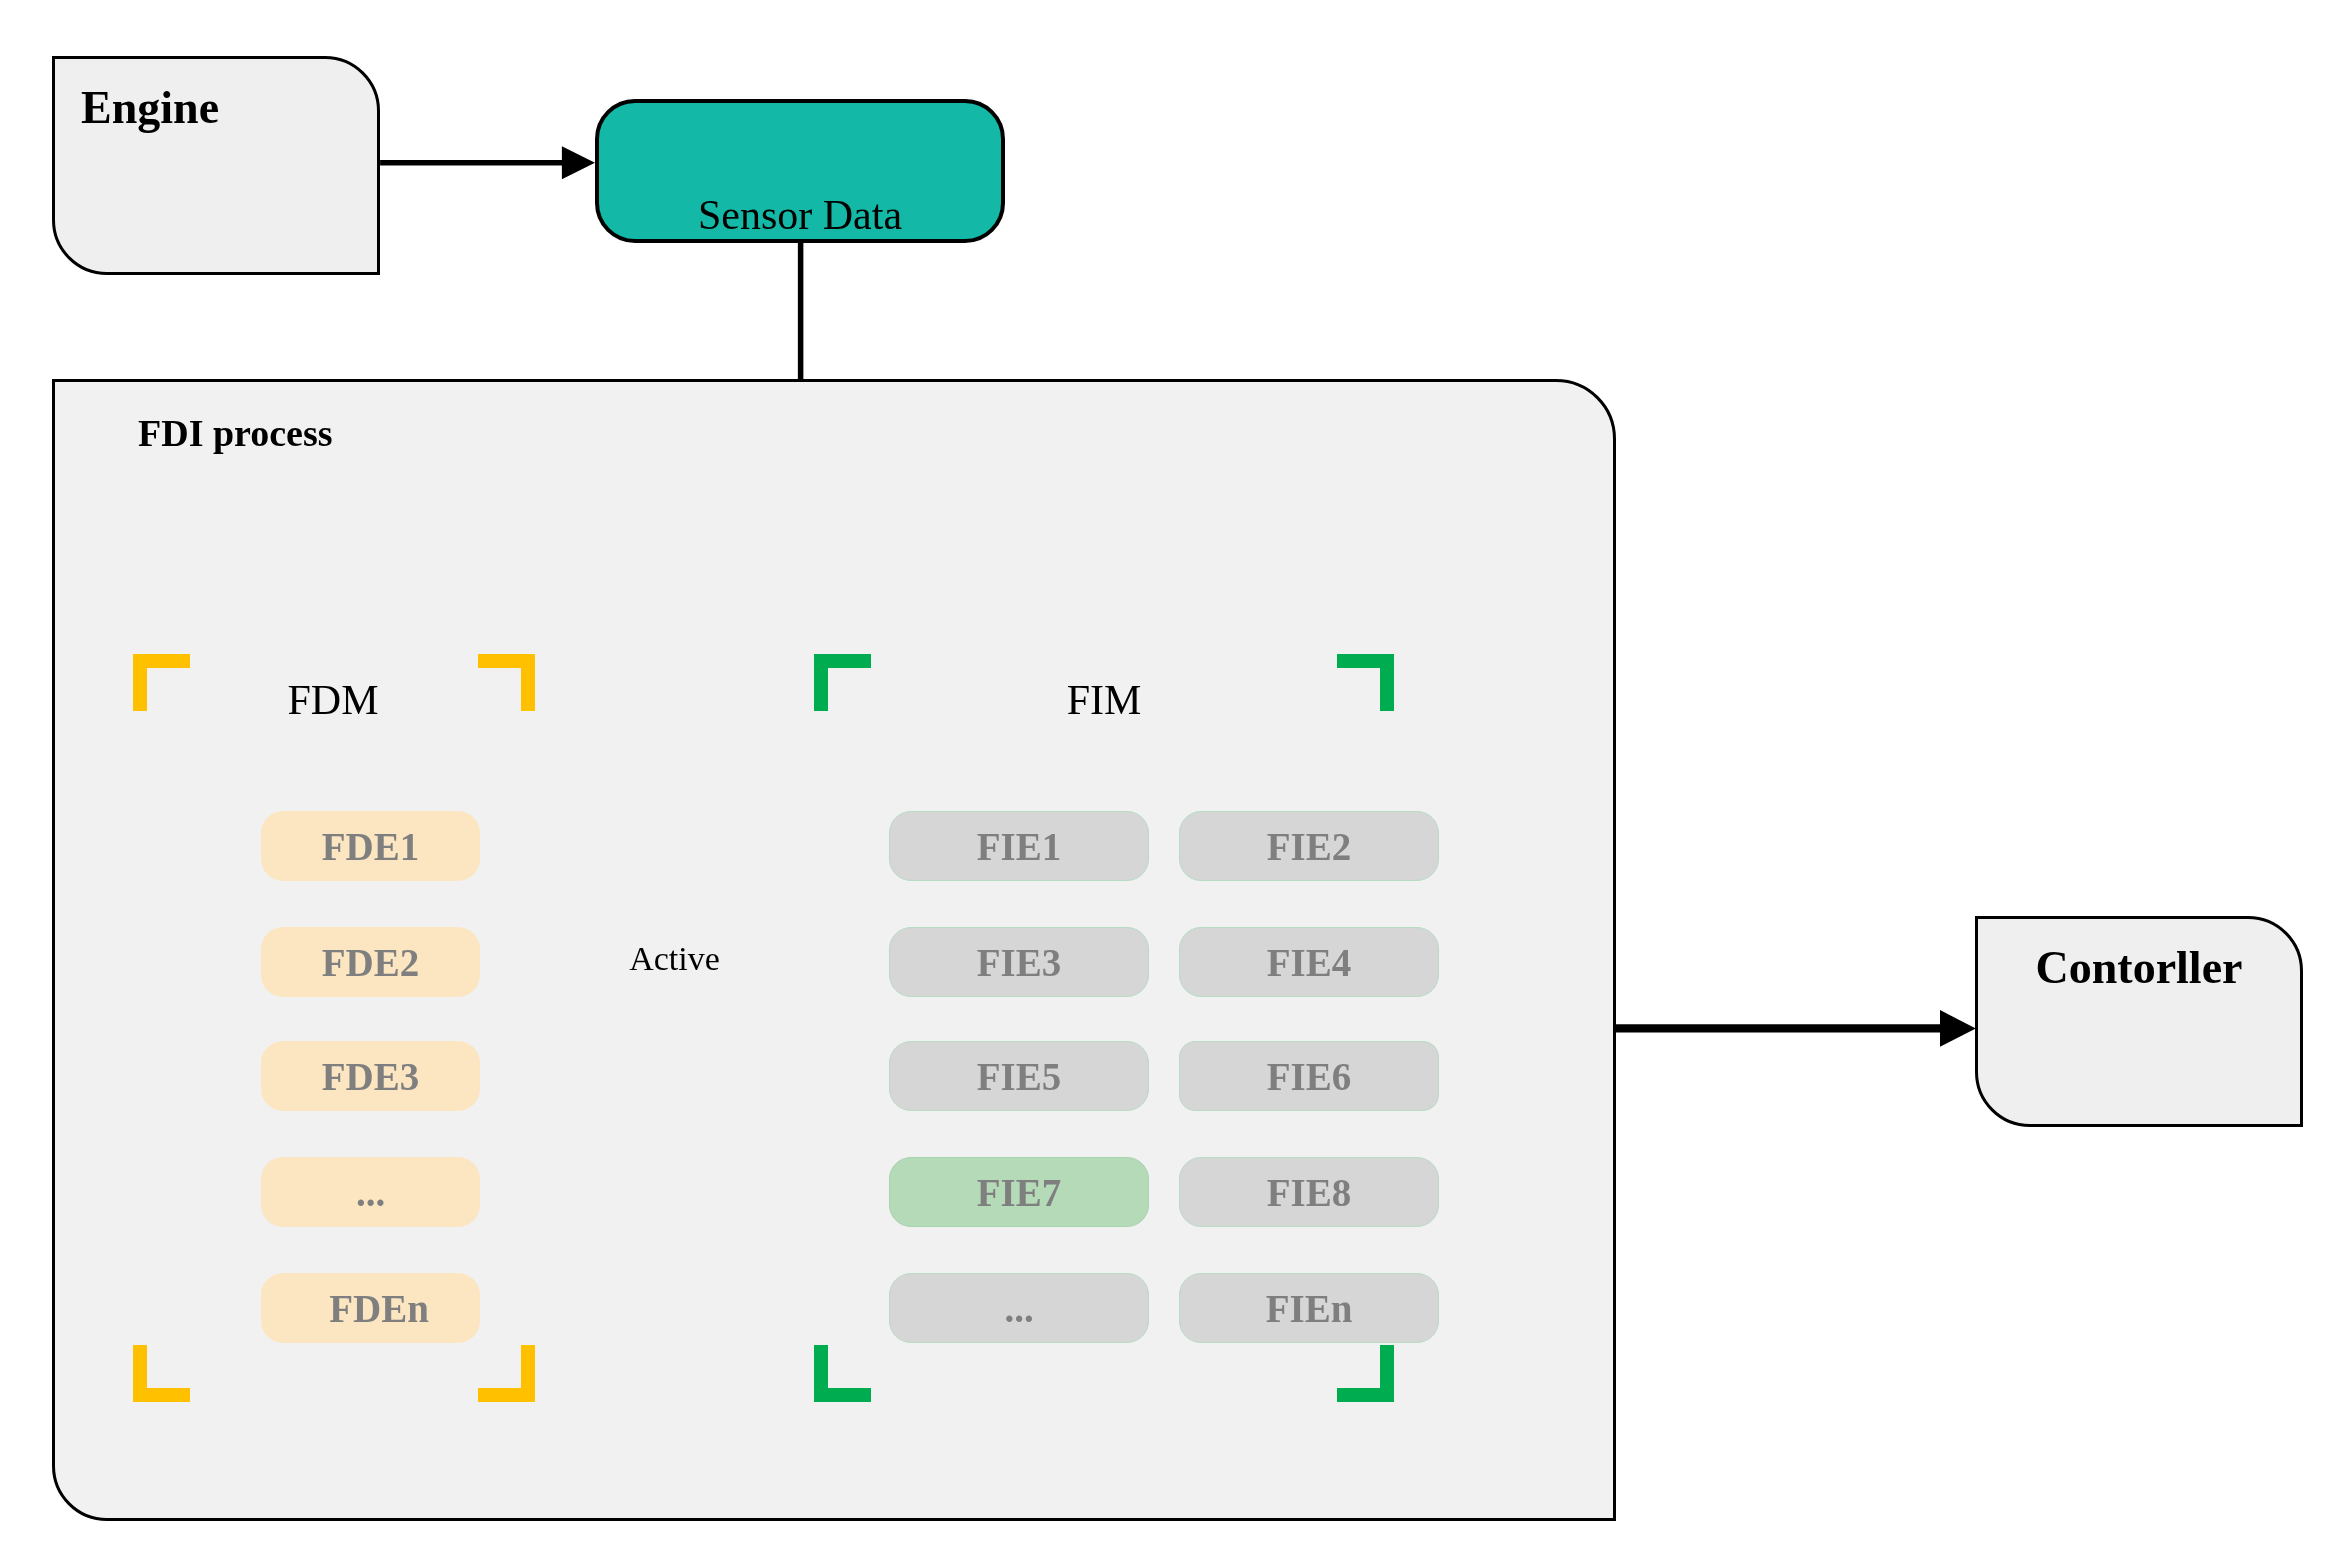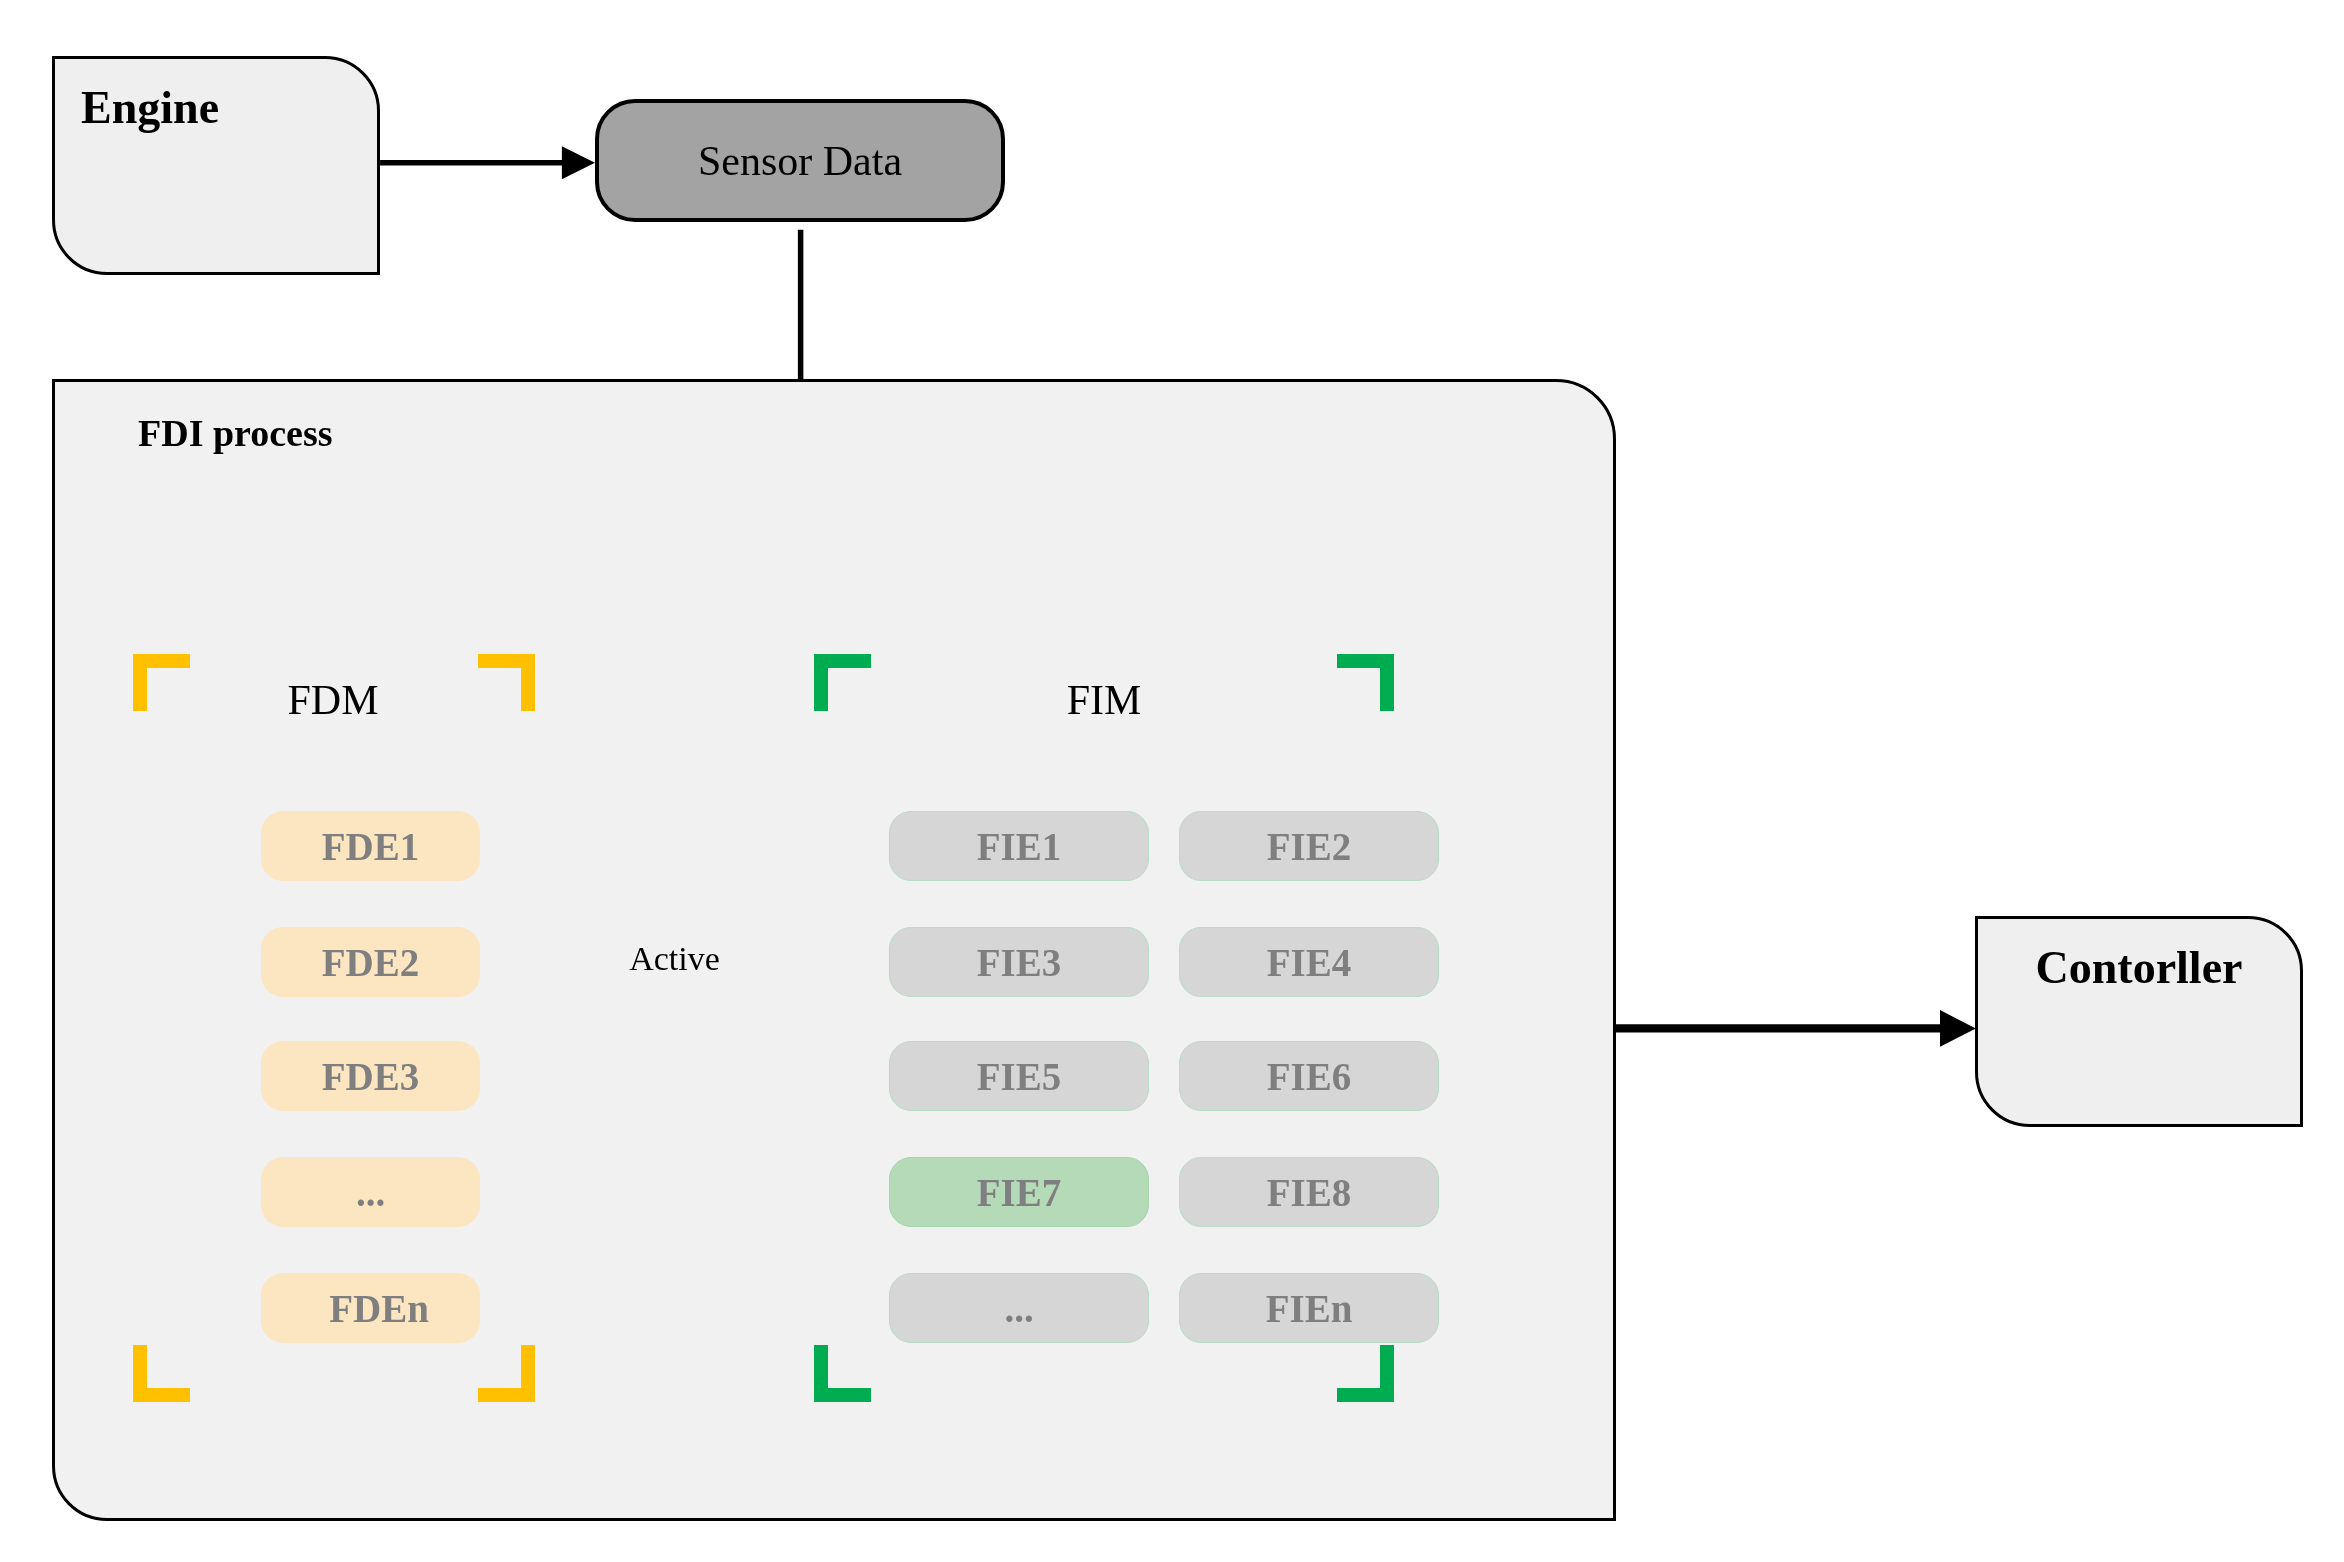--- a/index.html
+++ b/index.html
@@ -22,23 +22,23 @@
     box-sizing:border-box;
   }
   .node .node-label {
     font-weight:bold; font-size:46px; color:#000; line-height:1.1;
   }
   .engine-label { position:absolute; left:26px; top:24px; }
   .controller-label { position:absolute; left:0; top:24px; width:100%; text-align:center; font-size:44px; }
 
   
   .sensor {
-    position:absolute; left:595px; top:99px; width:410px; height:123px;
-    background:#a3a3a3; border:4.6px solid #000; border-radius:40px;
-    display:flex; align-items:center; justify-content:center;
+    position:absolute; left:595px; top:99px; width:410px; height:144px;
+    background:#14b8a6; border:4.6px solid #000; border-radius:40px;
+    display:flex; align-items:flex-end; justify-content:center;
     font-size:42px; color:#000; box-sizing:border-box;
   }
 
   
   .fdi-panel {
     position:absolute; left:52px; top:379px; width:1564px; height:1142px;
     background:var(--panel-fill,#F1F1F1);
     border:3.7px solid #000;
     border-radius:0 60px 0 55px;
     box-sizing:border-box;
@@ -144,20 +144,20 @@
   <div class="br g tl" style="left:814px;  top:654px;"></div>
   <div class="br g tr" style="left:1337px; top:654px;"></div>
   <div class="br g bl" style="left:814px;  top:1345px;"></div>
   <div class="br g brr" style="left:1337px; top:1345px;"></div>
 
   <div class="chip fie" style="left:849px;  top:811px;">FIE1</div>
   <div class="chip fie" style="left:1139px; top:811px;">FIE2</div>
   <div class="chip fie" style="left:849px;  top:927px;">FIE3</div>
   <div class="chip fie" style="left:1139px; top:927px;">FIE4</div>
   <div class="chip fie" style="left:849px;  top:1041px;">FIE5</div>
-  <div class="chip fie" style="left:1139px; top:1041px;">FIE6</div>
+  <div class="chip fie" style="left:1139px; top:1041px;border-radius:16px;">FIE6</div>
   <div class="chip fie active" style="left:849px; top:1157px;">FIE7</div>
   <div class="chip fie" style="left:1139px; top:1157px;">FIE8</div>
   <div class="chip fie" style="left:849px;  top:1273px;">...</div>
   <div class="chip fie" style="left:1139px; top:1273px;">FIEn</div>
 
 </div>
 
 
 </body></html>

